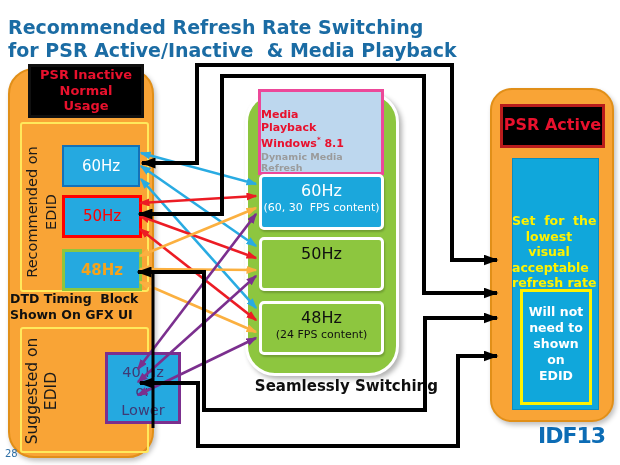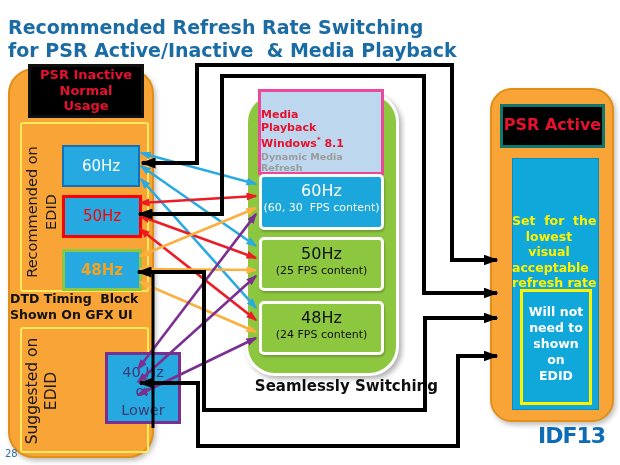--- a/index.html
+++ b/index.html
@@ -11,21 +11,21 @@
 
   .slide-title{left:8px;top:16px;font-size:19px;font-weight:bold;color:#1B6CA4;line-height:23px;}
 
   
   .orange-panel{background:#F9A436;border:2px solid #E18F18;border-radius:26px;box-shadow:2px 3px 5px rgba(0,0,0,.25);}
   .panel-left{left:8px;top:68px;width:142px;height:386px;}
   .panel-right{left:490px;top:88px;width:120px;height:330px;border-radius:22px;}
 
   .bluehdr{background:#000000;color:#E8112D;font-weight:bold;text-align:center;}
   .hdr-left{left:28px;top:64px;width:110px;height:48px;border:3px solid #101010;font-size:13px;line-height:15.5px;}
-  .hdr-right{left:500px;top:104px;width:99px;height:38px;border:3px solid #0f766e;font-size:16px;line-height:36px;}
+  .hdr-right{left:500px;top:104px;width:99px;height:38px;border:3px solid #b91c1c;font-size:16px;line-height:36px;}
 
   .yellow-zone{border:2px solid #FFE95C;border-radius:3px;}
   .zone1{left:20px;top:122px;width:125px;height:166px;}
   .zone2{left:20px;top:327px;width:125px;height:122px;}
 
   .vlabel{color:#1a1a1a;text-align:center;transform:rotate(-90deg);line-height:19px;}
   .vlabel1{left:-42px;top:193px;width:168px;height:38px;font-size:14.5px;}
   .vlabel2{left:-31px;top:371px;width:148px;height:40px;font-size:15.5px;}
 
   .ratebox{background:#25A9E0;text-align:center;}
@@ -100,21 +100,20 @@
     <div class="red"><span>Windows</span><span class="sup">*</span><span class="pre"> 8.1</span></div>
     <div class="gray preline">Dynamic Media Refresh
 Rate Switching</div>
   </div>
   <div class="abs mediabox mbox1">
     <div class="mrate">60Hz</div>
     <div class="msub pre">(60, 30  FPS content)</div>
   </div>
   <div class="abs mediabox mbox2">
     <div class="mrate">50Hz</div>
-    <div class="msub pre">(25 FPS content)</div>
   </div>
   <div class="abs mediabox mbox3">
     <div class="mrate">48Hz</div>
     <div class="msub pre">(24 FPS content)</div>
   </div>
   <div class="abs seamless">Seamlessly Switching</div>
 
   <div class="abs orange-panel panel-right"></div>
   <div class="abs bluehdr hdr-right">PSR Active</div>
   <div class="abs cyanbig"></div>

